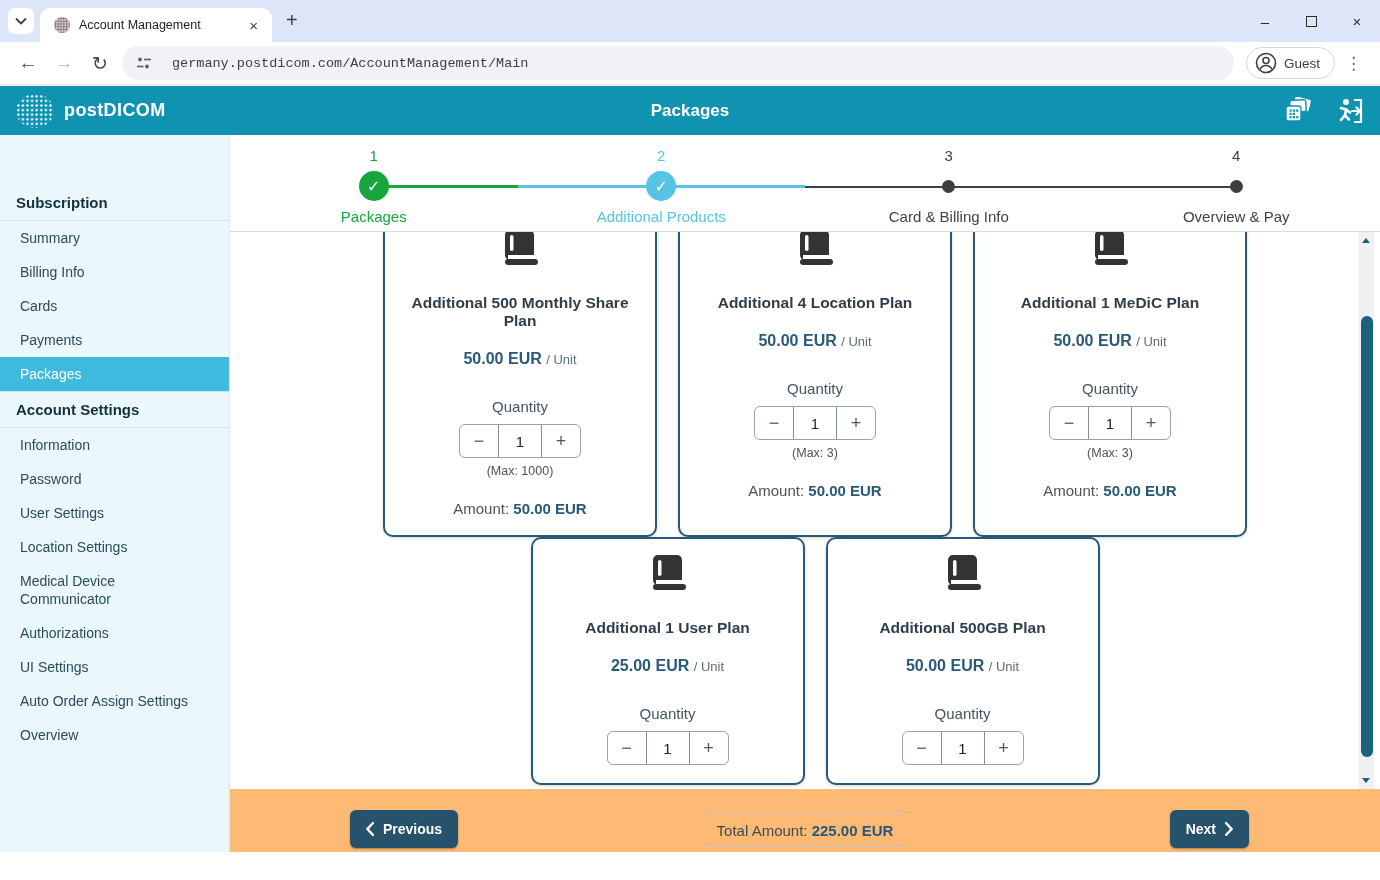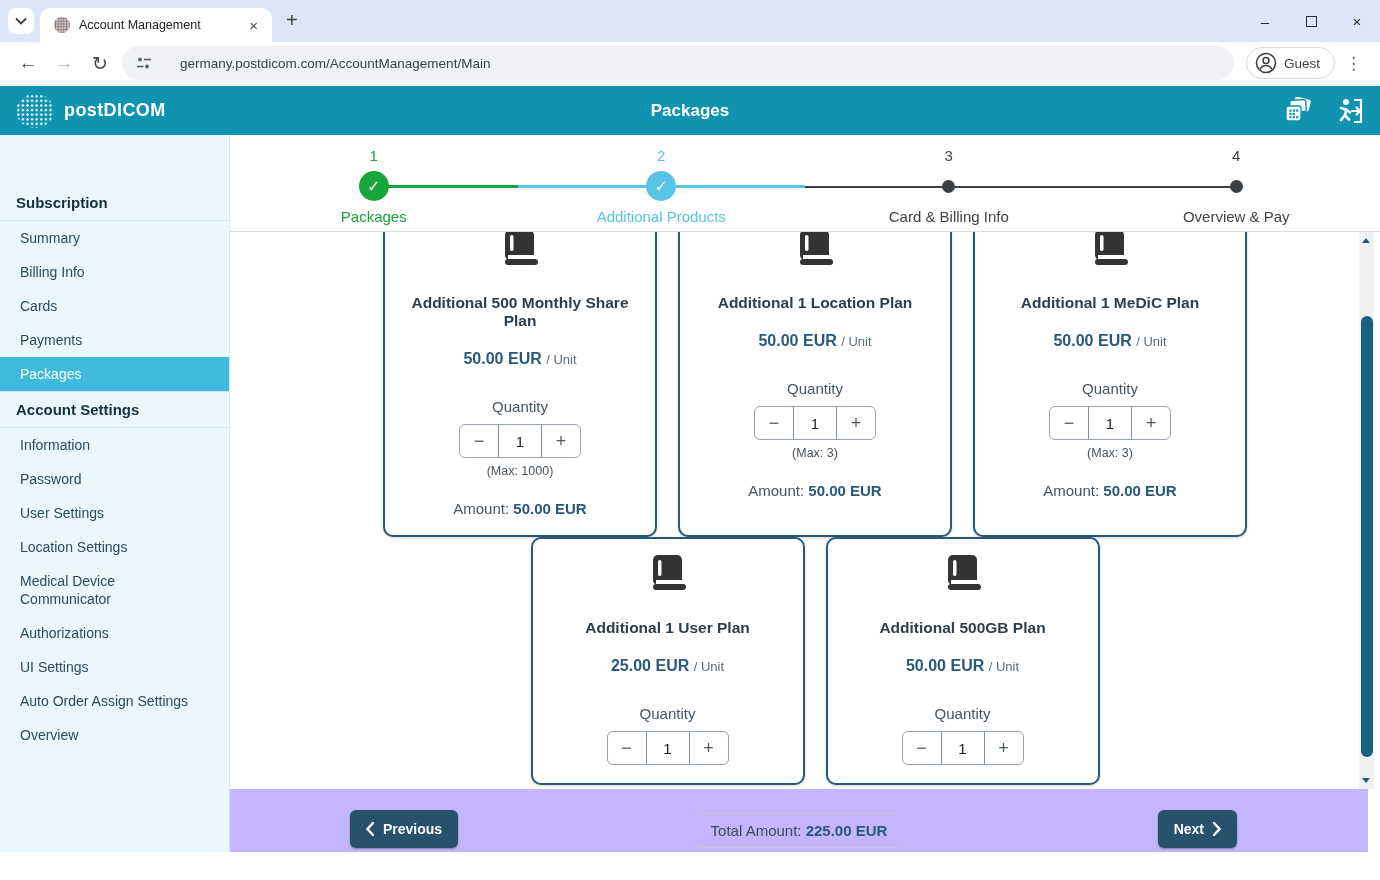--- a/index.html
+++ b/index.html
@@ -16,21 +16,21 @@
   .tab-close { font-size:15px; color:#444; padding:0 4px; }
   .new-tab { font-size:20px; color:#3c4043; margin:0 0 10px 14px; }
   .win-controls { position:absolute; right:0; top:0; height:42px; display:flex; align-items:center; gap:0; }
   .win-btn { width:46px; text-align:center; font-size:15px; color:#2b2b2b; }
   .maxi-box { display:inline-block; width:11px; height:11px; border:1.5px solid #2b2b2b; }
 
   .toolbar { height:44px; background:#fff; display:flex; align-items:center; padding:0 10px; border-bottom:2px solid #e8eaed; }
   .nav-glyph { width:36px; text-align:center; font-size:19px; color:#43484d; }
   .nav-glyph.disabled { color:#b6bcc2; }
   .urlbar { flex:1; height:34px; background:#f0f2f5; border-radius:17px; display:flex; align-items:center; padding:0 14px; margin:0 12px 0 4px; }
-  .url-text { font-size:13.5px; color:#3c4043; margin-left:28px; }
+  .url-text { font-size:13.5px; color:#3c4043; margin-left:20px;font-family:Liberation Mono, monospace; }
   .guest-chip { display:flex; align-items:center; gap:7px; border:1px solid #d5d9dd; border-radius:17px; height:32px; padding:0 14px 0 8px; font-size:13.5px; color:#3c4043; margin-right:10px; background:#fff; }
   .kebab { font-size:17px; color:#5f6368; margin-right:8px; letter-spacing:0; }
 
   
   .appbar { height:49px; background:#0f93b1; display:flex; align-items:center; position:relative; padding:0 16px; }
   .logo { display:flex; align-items:center; gap:10px; z-index:1; }
   .logo-ball { width:38px; height:34px; border-radius:50%; background-image:radial-gradient(rgba(255,255,255,.95) 1.1px, transparent 1.35px); background-size:4.6px 4.6px; }
   .logo-text { color:#fff; font-size:18px; font-weight:600; letter-spacing:.4px; }
   .appbar-title { position:absolute; left:0; right:0; text-align:center; color:#fff; font-weight:700; font-size:17px; }
   .appbar-icons { margin-left:auto; display:flex; gap:20px; z-index:1; align-items:center; }
@@ -82,21 +82,21 @@
   .camount { margin-top:22px; font-size:15px; color:#49545c; }
   .camount b { color:#2a5878; }
 
   
   .cscrollbar { position:absolute; top:97px; right:6px; width:15px; height:557px; background:#eef0f2; }
   .sb-up { position:absolute; top:6px; left:3px; width:0; height:0; border-left:4.5px solid transparent; border-right:4.5px solid transparent; border-bottom:5px solid #1d5c78; }
   .sb-down { position:absolute; bottom:6px; left:3px; width:0; height:0; border-left:4.5px solid transparent; border-right:4.5px solid transparent; border-top:5px solid #1d5c78; }
   .sb-thumb { position:absolute; top:84px; left:1.5px; width:12px; height:441px; background:#1a607f; border-radius:6px; }
 
   
-  .mfooter { position:absolute; left:0; right:12px; top:654px; height:89px; background:#c4b5fd; }
+  .mfooter { position:absolute; left:0; right:0; top:654px; height:89px; background:#fdba74; }
   .btn { position:absolute; top:21px; display:flex; align-items:center; gap:9px; background:#27526b; color:#fff; font-weight:700; font-size:14px; border:none; border-radius:6px; padding:0 16px; height:38px; box-shadow:0 1px 2px rgba(0,0,0,.35); font-family:inherit; }
   .prev-btn { left:120px; }
   .next-btn { right:131px; }
   .total { position:absolute; left:50%; transform:translateX(-50%); top:24px; border-top:1px solid #c6cace; border-bottom:1px solid #c6cace; padding:8px 12px; font-size:15px; color:#3e4a53; white-space:nowrap; }
   .total b { color:#2a5878; }
 </style>
 </head>
 <body>
 
 <div class="page">
@@ -277,21 +277,21 @@
 
             <div class="card">
               <div class="book">
                   <svg width="36" height="38" viewBox="0 0 36 38">
                     <rect x="3" y="0" width="29" height="30" rx="5" fill="#333"></rect>
                     <rect x="8" y="5" width="3.5" height="16" rx="1.75" fill="#fff"></rect>
                     <rect x="6" y="25" width="26" height="4" fill="#fff"></rect>
                     <rect x="3" y="29" width="33" height="6" rx="3" fill="#333"></rect>
                   </svg>
                 </div>
-              <div class="ctitle">Additional 1 Location Plan</div>
+              <div class="ctitle">Additional 4 Location Plan</div>
               <div class="cprice"><span class="val">50.00 EUR</span> <span class="unit">/ Unit</span></div>
               <div class="qlabel">Quantity</div>
               <div class="qty">
                 <div class="qbtn">−</div>
                 <div class="qval">1</div>
                 <div class="qbtn">+</div>
               </div>
               <div class="qmax">(Max: 3)</div>
               <div class="camount"><span>Amount:</span> <b>50.00 EUR</b></div>
             </div>

